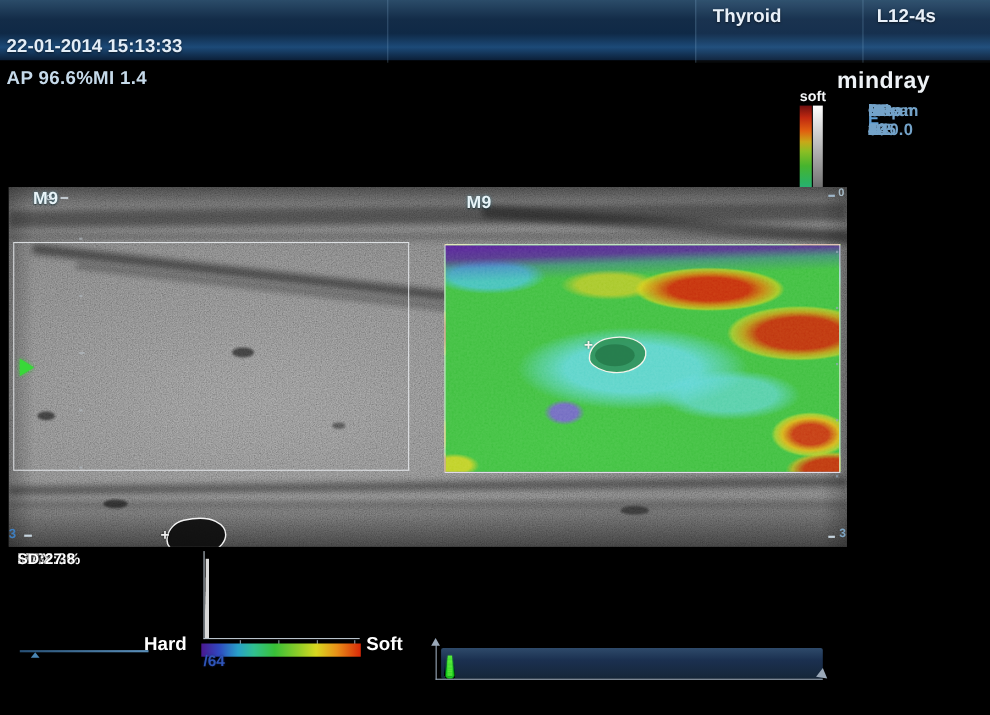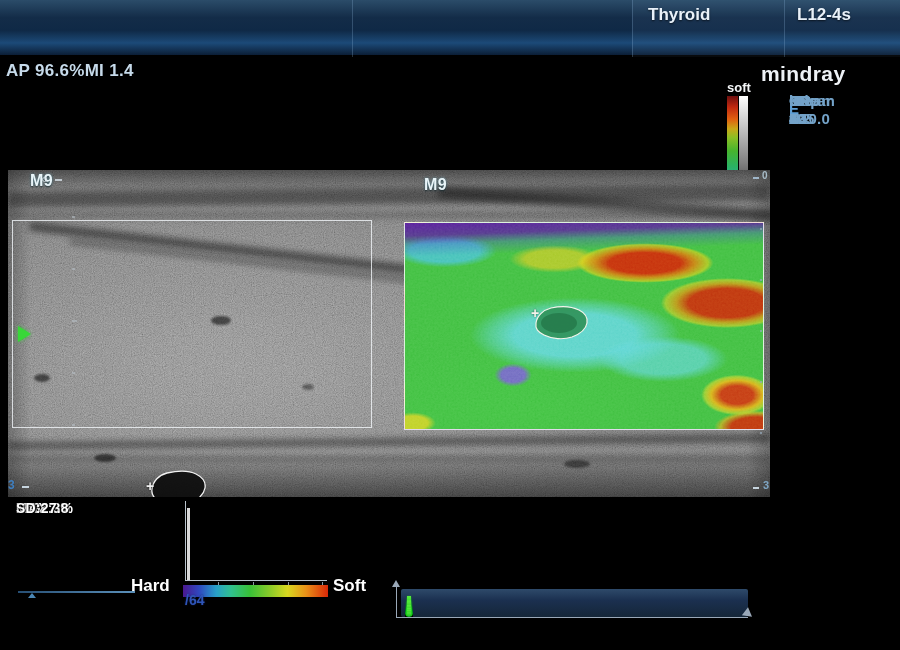--- a/index.html
+++ b/index.html
@@ -141,20 +141,21 @@
 <body>
 
 <div id="screen">
 
   <div class="topbar">
     <span class="sep sep1"></span>
     <span class="sep sep2"></span>
     <span class="sep sep3"></span>
     <span class="cell-hl hl1"></span>
     <span class="cell-hl hl2"></span>
+    <span class="t-datetime">22-01-2014 15:13:33</span>
     <span class="t-preset">Thyroid</span>
     <span class="t-probe">L12-4s</span>
   </div>
 
   <div class="t-apmi">
     <span style="position:static">AP 96.6%</span><span class="gap"></span><span style="position:static">MI 1.4</span>
   </div>
   <div class="t-brand">mindray</div>
 
   <div class="cb-soft">soft</div>

